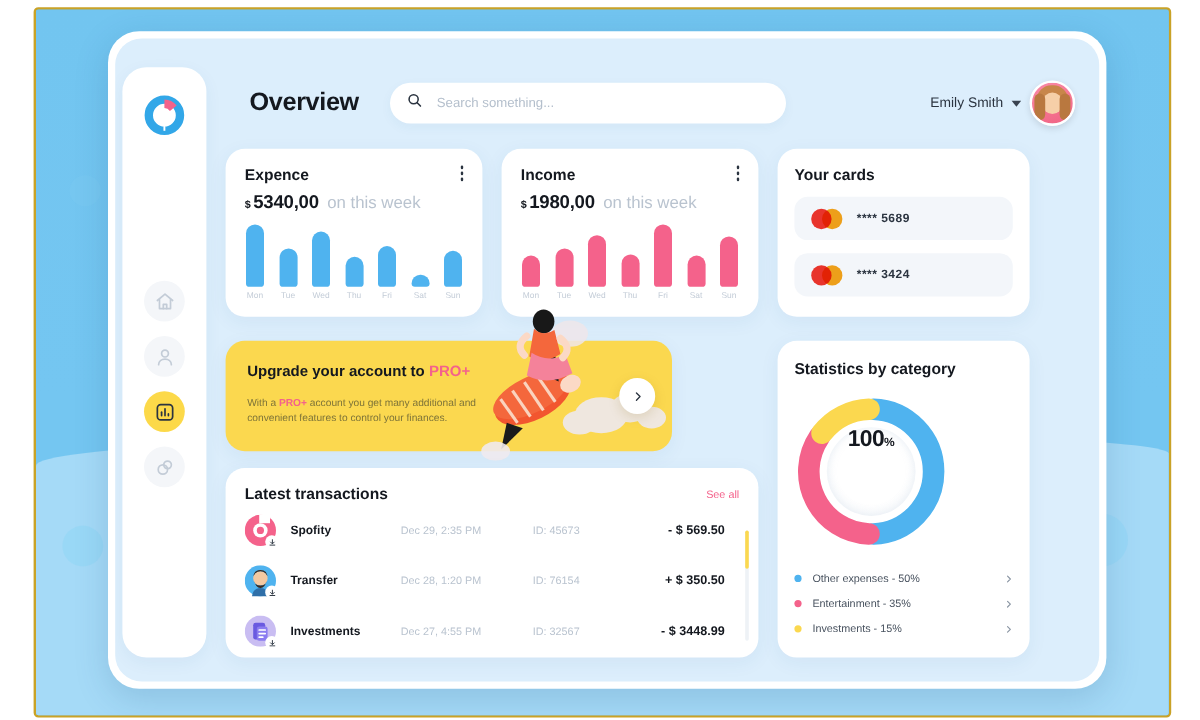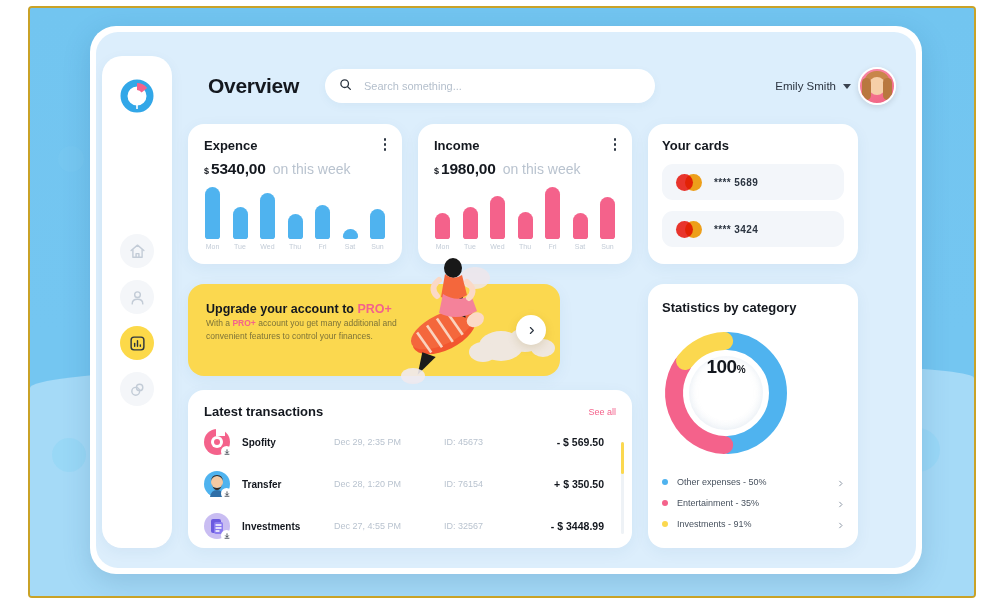--- a/index.html
+++ b/index.html
@@ -116,21 +116,21 @@
   .mc .y{left:9px;background:#f9a51a;mix-blend-mode:multiply;}
   .card-num{margin-left:12px;font-size:10px;font-weight:bold;color:#2b3440;letter-spacing:0.4px;}
 
   
   .promo{
     left:92px;top:252px;width:372px;height:92px;background:#fbd84f;border-radius:16px;
     padding:18px 18px;box-sizing:border-box;overflow:visible;
   }
   .promo-title{font-size:12.5px;font-weight:bold;color:#14181f;}
   .promo-title .pro{color:#f4628b;}
-  .promo-desc{margin-top:1px;font-size:8.5px;line-height:1.55;color:#7d7338;max-width:215px;}
+  .promo-desc{margin-top:13px;font-size:8.5px;line-height:1.55;color:#7d7338;max-width:215px;}
   .promo-desc .pro{color:#f4628b;font-weight:bold;}
   .promo-arrow{
     position:absolute;right:14px;top:50%;transform:translateY(-50%);
     width:30px;height:30px;border-radius:50%;background:#ffffff;
     display:flex;align-items:center;justify-content:center;cursor:pointer;
     box-shadow:0 3px 10px rgba(140,110,20,0.18);
   }
   .promo-arrow svg{width:9px;height:9px;}
   
   .rocket{position:absolute;left:195px;top:-30px;width:210px;height:130px;pointer-events:none;}
@@ -508,21 +508,21 @@
               </div>
               <div class="leg">
                 <span class="leg-dot" style="background: rgb(244, 98, 139);"></span>
                 <span class="leg-txt">Entertainment - 35%</span>
                 <span class="leg-arrow"><svg viewBox="0 0 24 24" fill="none" stroke="#8a95a3" stroke-width="3.4" stroke-linecap="round" stroke-linejoin="round">
                     <path d="M9 4l8 8-8 8"></path>
                   </svg></span>
               </div>
               <div class="leg">
                 <span class="leg-dot" style="background: rgb(251, 216, 79);"></span>
-                <span class="leg-txt">Investments - 91%</span>
+                <span class="leg-txt">Investments - 15%</span>
                 <span class="leg-arrow"><svg viewBox="0 0 24 24" fill="none" stroke="#8a95a3" stroke-width="3.4" stroke-linecap="round" stroke-linejoin="round">
                     <path d="M9 4l8 8-8 8"></path>
                   </svg></span>
               </div>
             </div>
         </div>
 
       </div>
     </div>
   </div>

